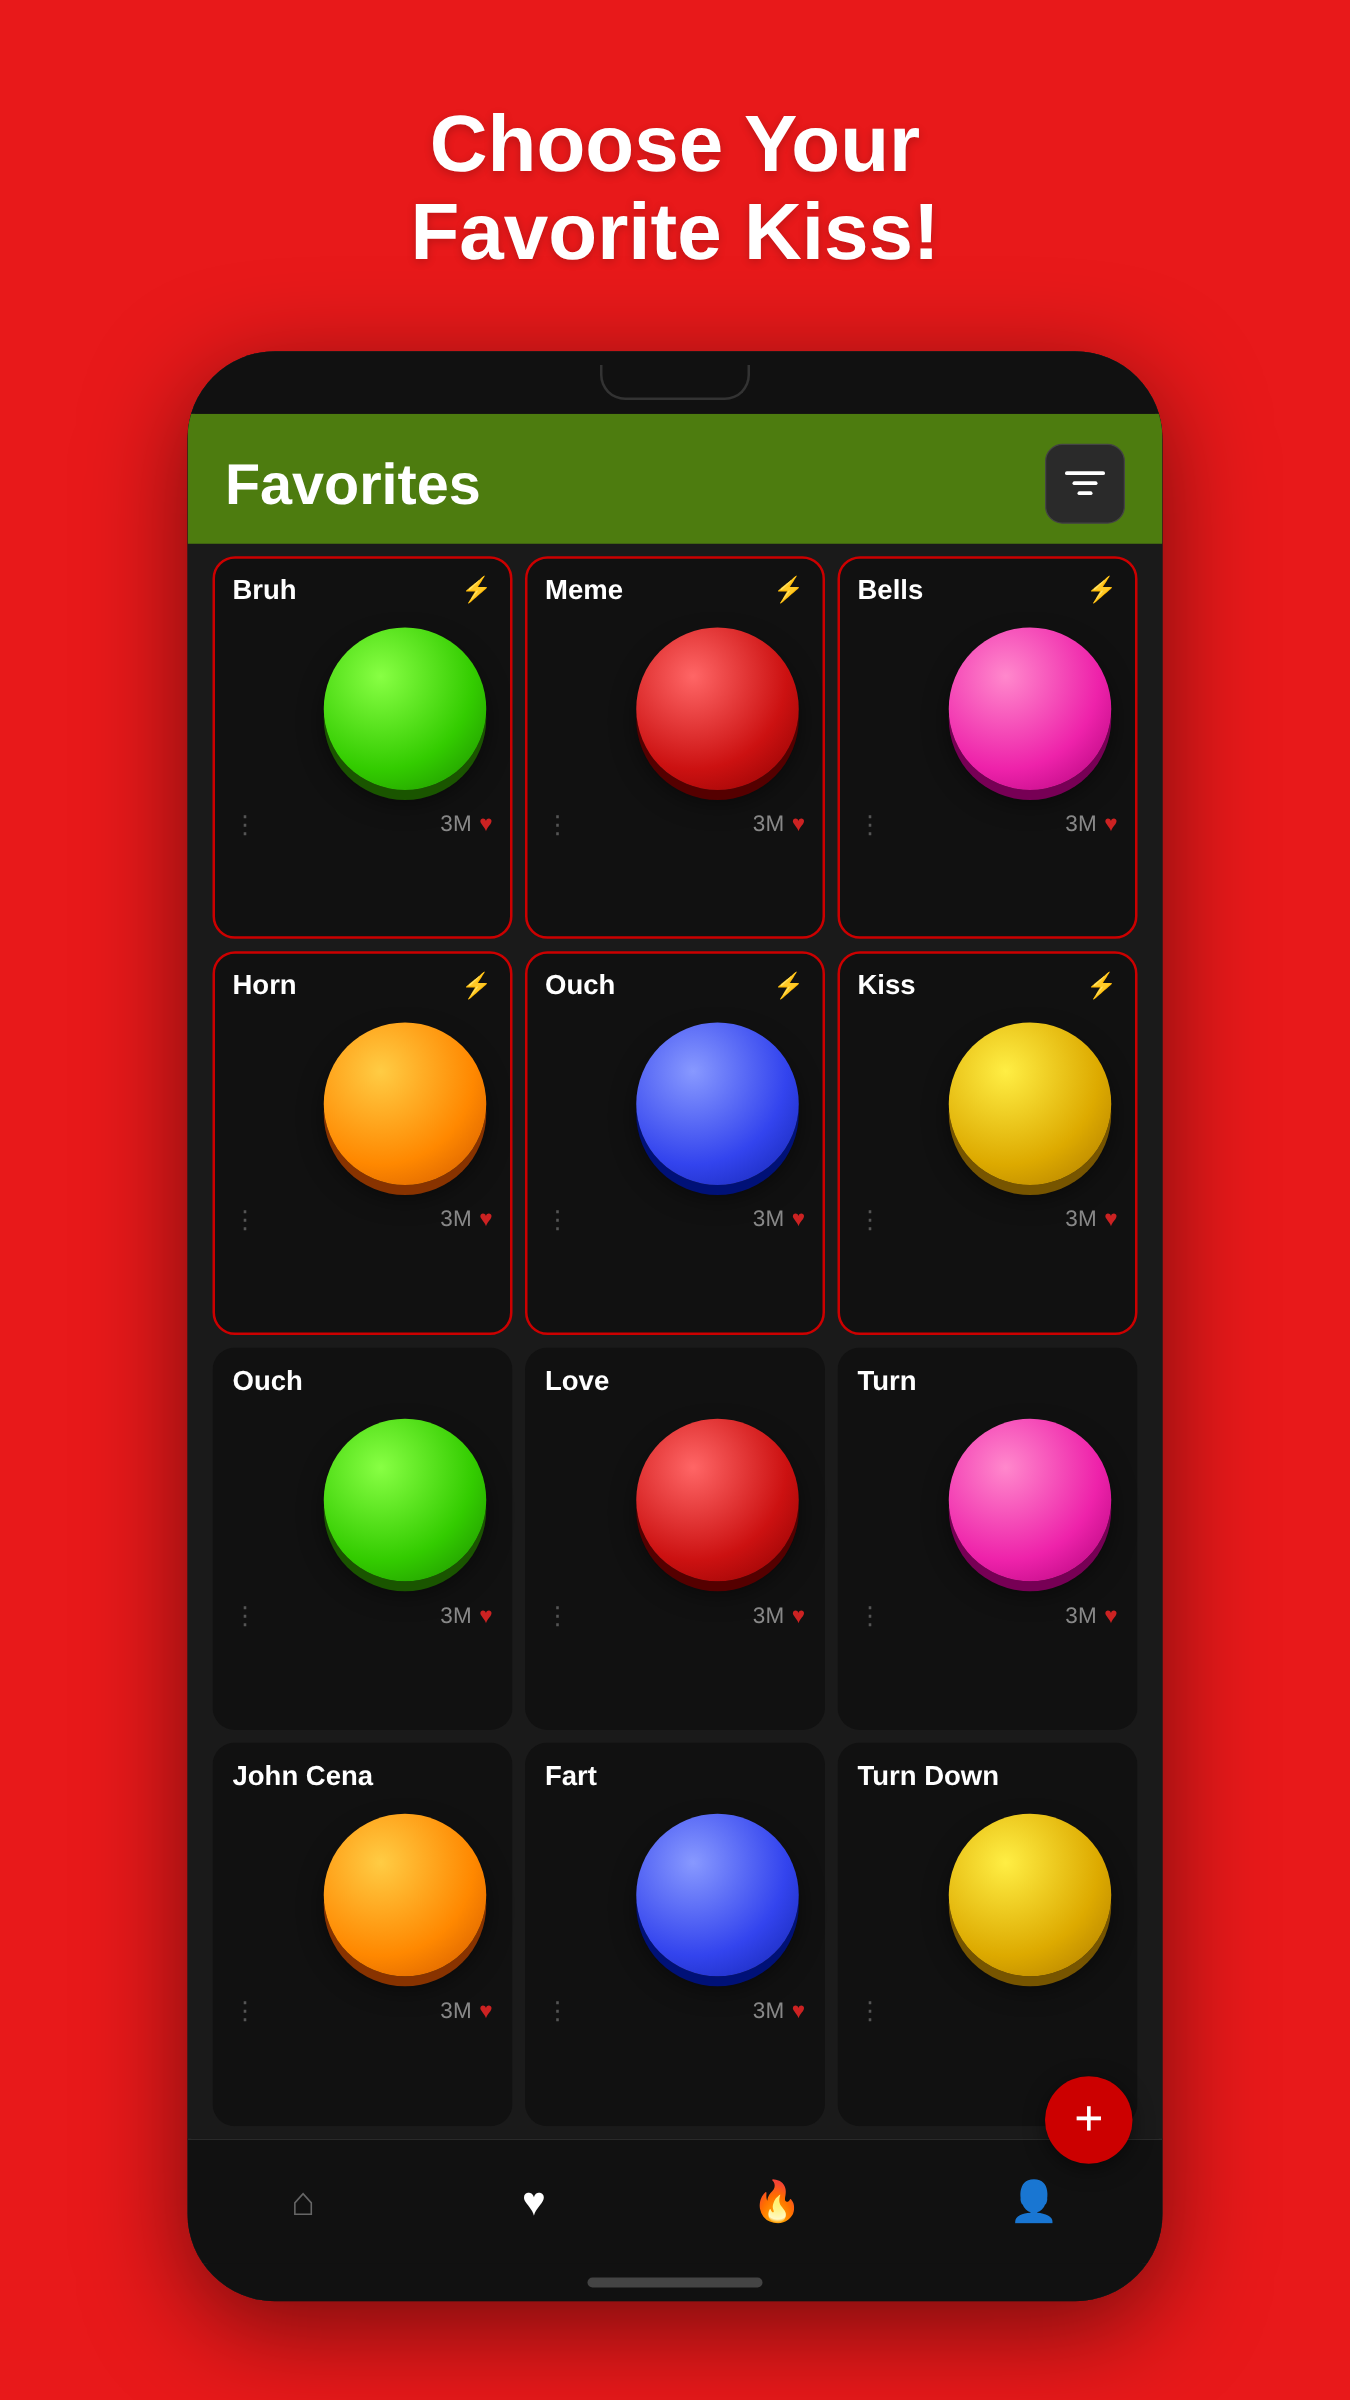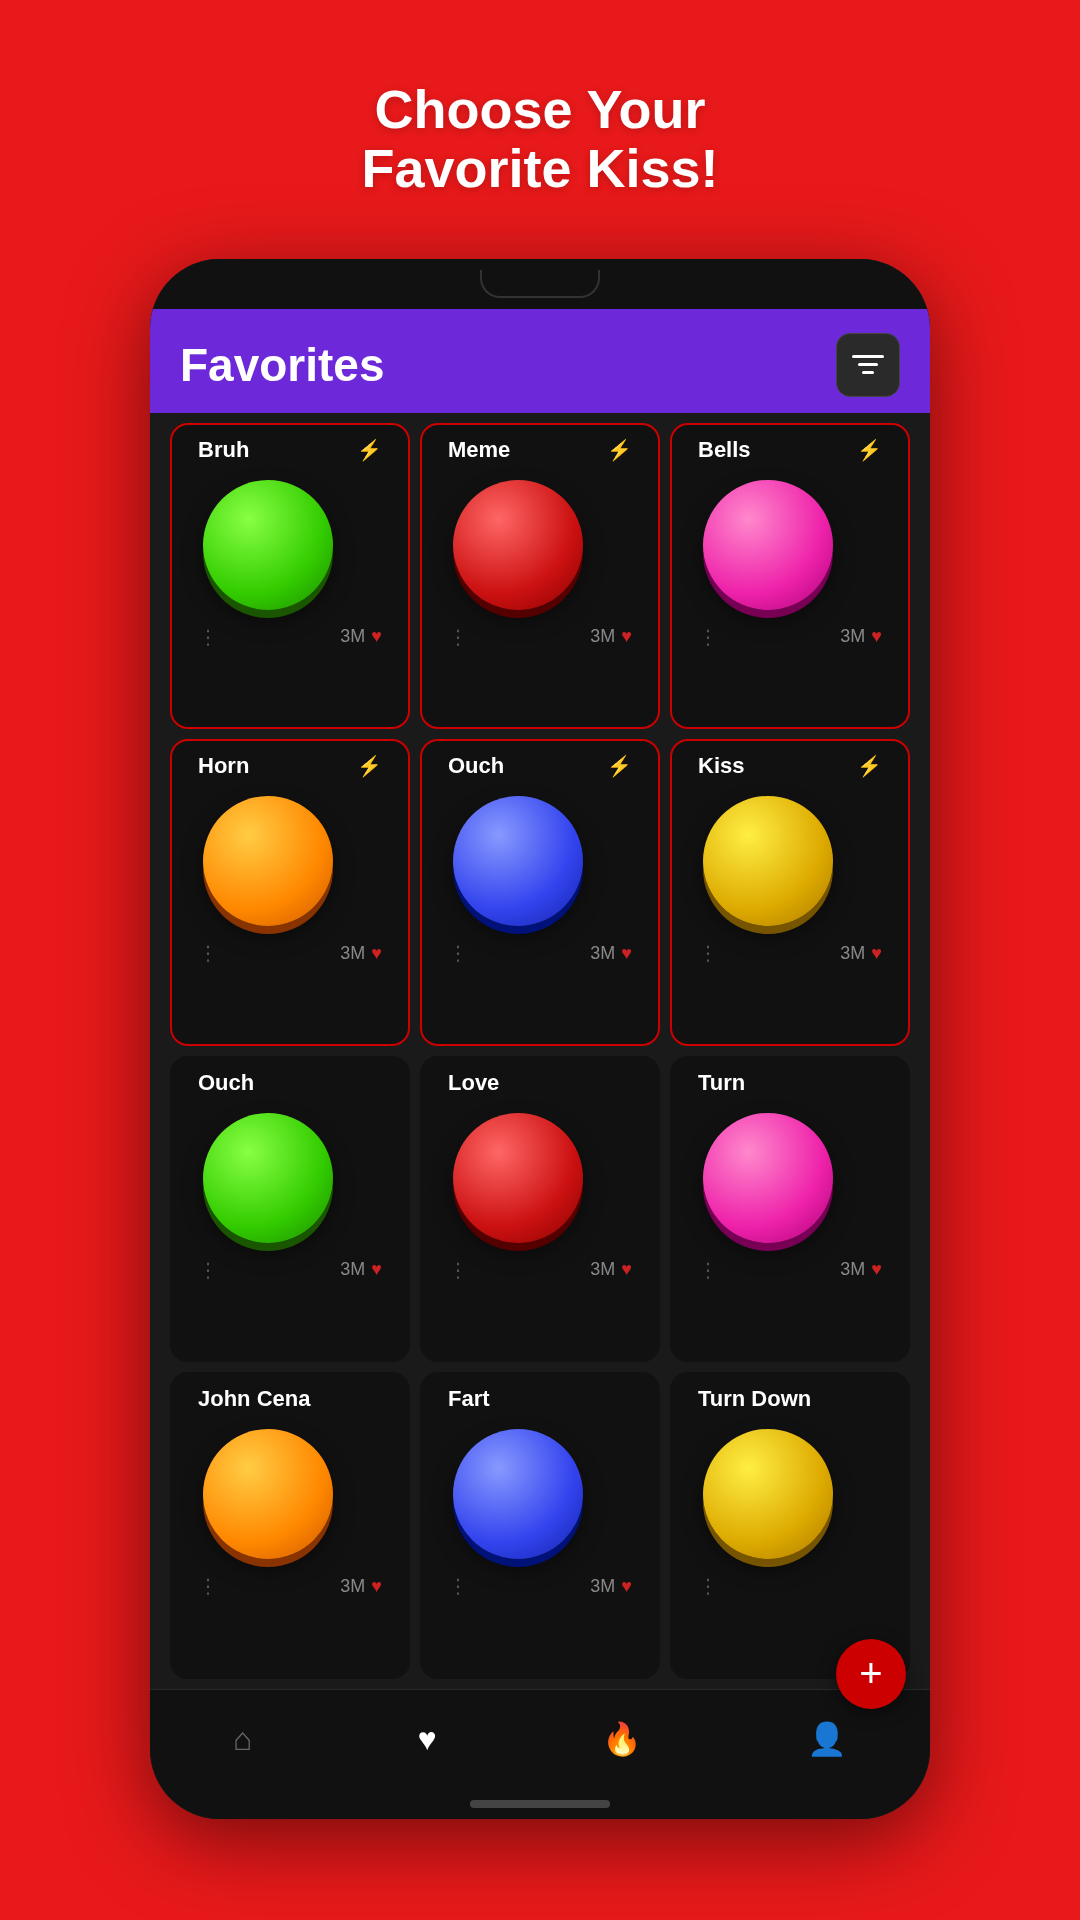--- a/index.html
+++ b/index.html
@@ -11,21 +11,21 @@
       display: flex;
       flex-direction: column;
       align-items: center;
       font-family: -apple-system, BlinkMacSystemFont, 'Helvetica Neue', Arial, sans-serif;
       overflow: hidden;
     }
 
     
     .header-text {
       color: white;
-      font-size: 54px;
+      font-size: 64px;
       font-weight: 800;
       text-align: center;
       margin-top: 80px;
       line-height: 1.1;
       text-shadow: 0 2px 8px rgba(0,0,0,0.2);
     }
 
     
     .phone-shell {
       width: 780px;
@@ -67,21 +67,21 @@
       flex-direction: column;
       overflow: hidden;
     }
 
     
     .app-header {
       display: flex;
       align-items: center;
       justify-content: space-between;
       padding: 24px 30px 16px;
-      background: #6d28d9;
+      background: #4d7c0f;
     }
 
     .app-title {
       color: white;
       font-size: 46px;
       font-weight: 800;
     }
 
     .filter-btn {
       width: 64px;
@@ -100,24 +100,24 @@
       grid-template-columns: repeat(3, 1fr);
       gap: 10px;
       padding: 10px 20px;
       flex: 1;
       overflow: hidden;
     }
 
     .sound-card {
       background: #111;
       border-radius: 18px;
-      padding: 12px 26px 10px;
+      padding: 12px 14px 10px;
       display: flex;
       flex-direction: column;
-      align-items: flex-start;
+      align-items: flex-end;
       position: relative;
       border: 2px solid transparent;
     }
 
     .sound-card.active {
       border-color: #cc0000;
     }
 
     .sound-card-header {
       display: flex;

